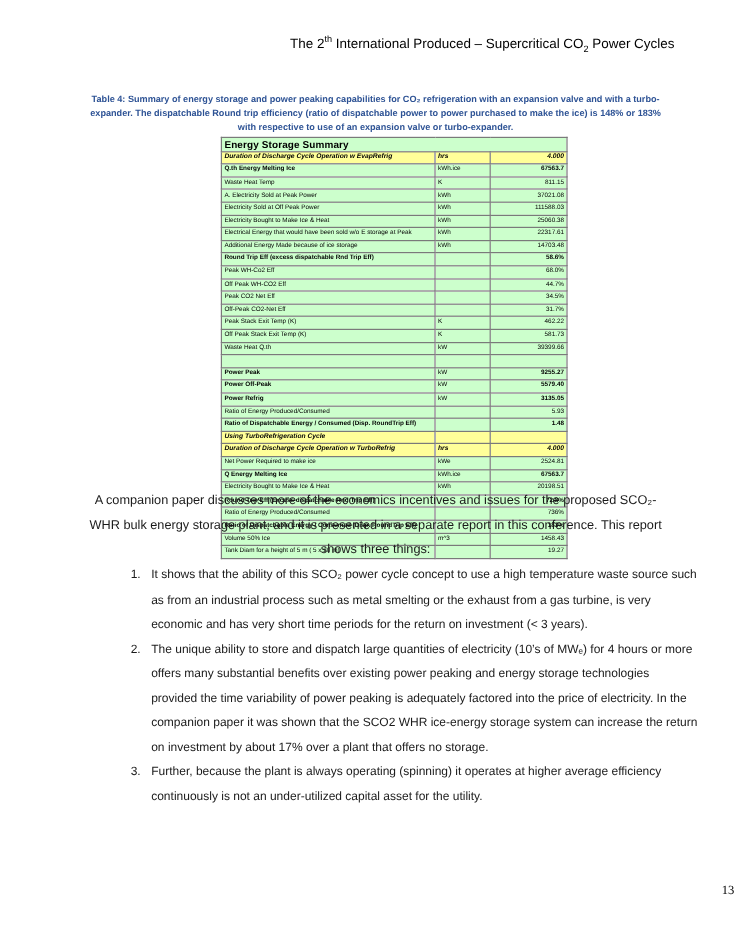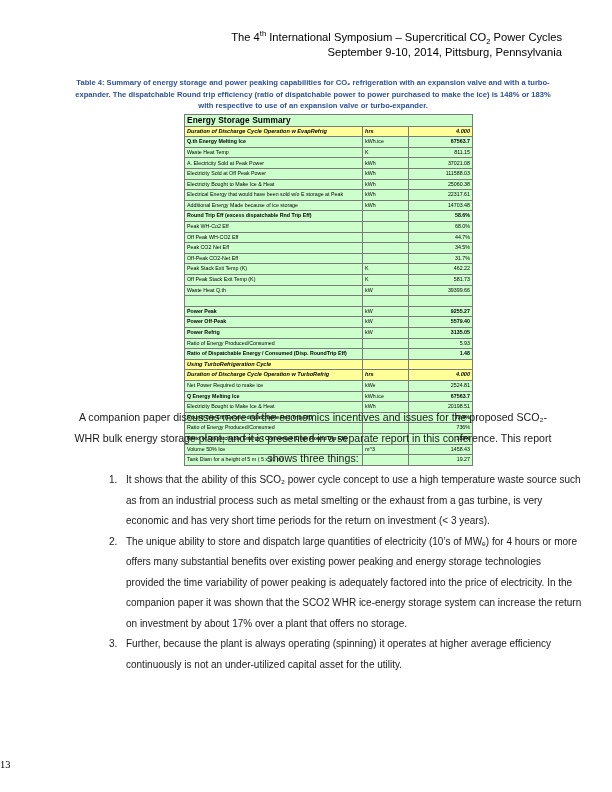--- a/index.html
+++ b/index.html
@@ -122,35 +122,34 @@
   }
   ol.points > li {
     margin: 0 0 0 0;
     padding-left: 6px;
   }
   ol.points > li::marker { font-weight: normal; }
 
   
   .page-number {
     position: absolute;
-    top: 759px;
+    top: 737px;
     left: 0;
     width: 612px;
-    text-align: left;
+    text-align: right;
     font-family: "Liberation Serif", serif;
     font-size: 10.5px;
     color: #000;
   }
 </style>
 </head>
 <body>
 
 <div class="page-header">
-  <div class="hdr-line"><span>The 4</span><sup>th</sup><span> International Symposium – Supercritical CO</span><sub>2</sub><span> Power Cycles</span></div>
-  <div class="hdr-line">September 9-10, 2014, Pittsburg, Pennsylvania</div>
+  <div class="hdr-line"><span>The 2</span><sup>th</sup><span> International Produced – Supercritical CO</span><sub>2</sub><span> Power Cycles</span></div>
 </div>
 
 <div class="table-caption">Table 4: Summary of energy storage and power peaking capabilities for CO₂ refrigeration with an expansion valve and with a turbo-expander.  The dispatchable Round trip efficiency (ratio of dispatchable power to power purchased to make the ice) is 148% or 183% with respective to use of an expansion valve or turbo-expander.</div>
 
 <div class="sheet-wrap">
   <table class="sheet">
     <colgroup>
       <col class="c-label">
         <col class="c-unit">
         <col class="c-val">

